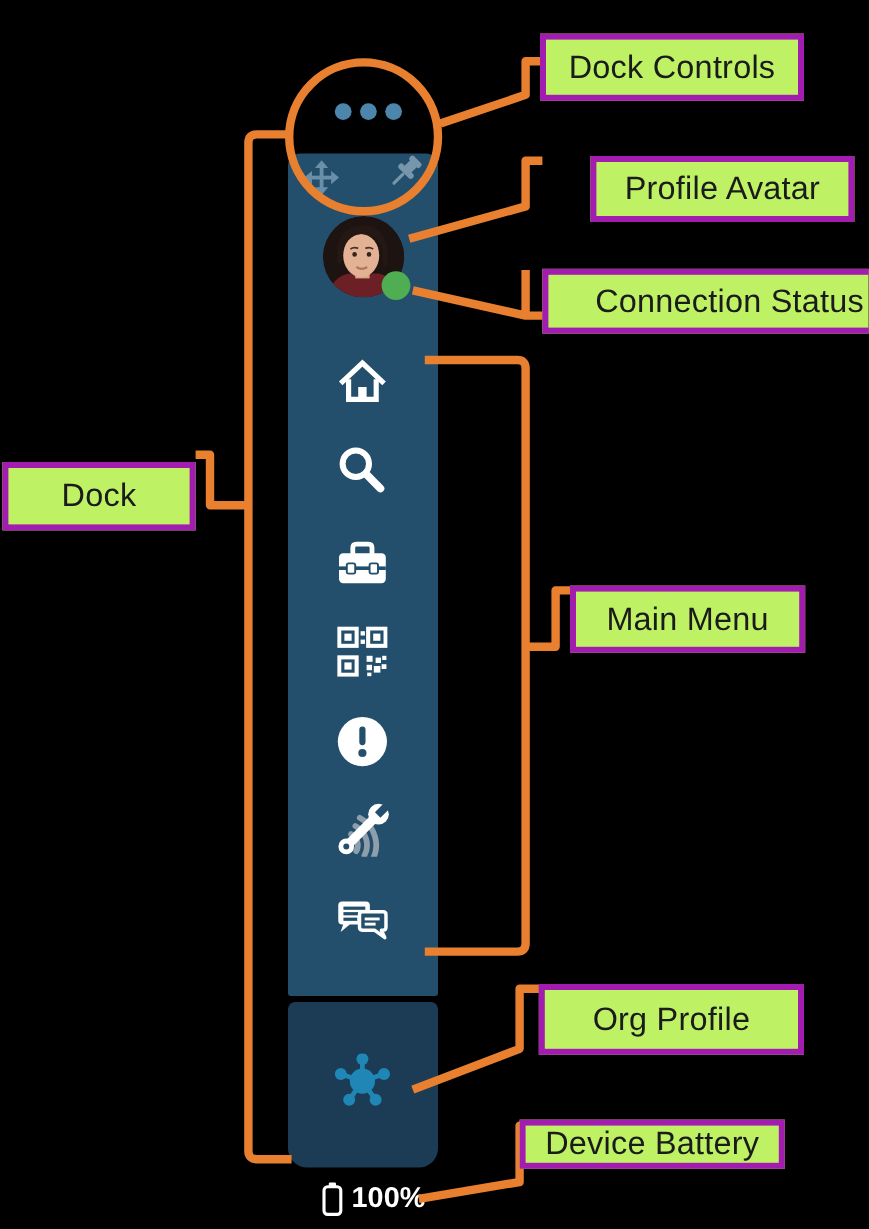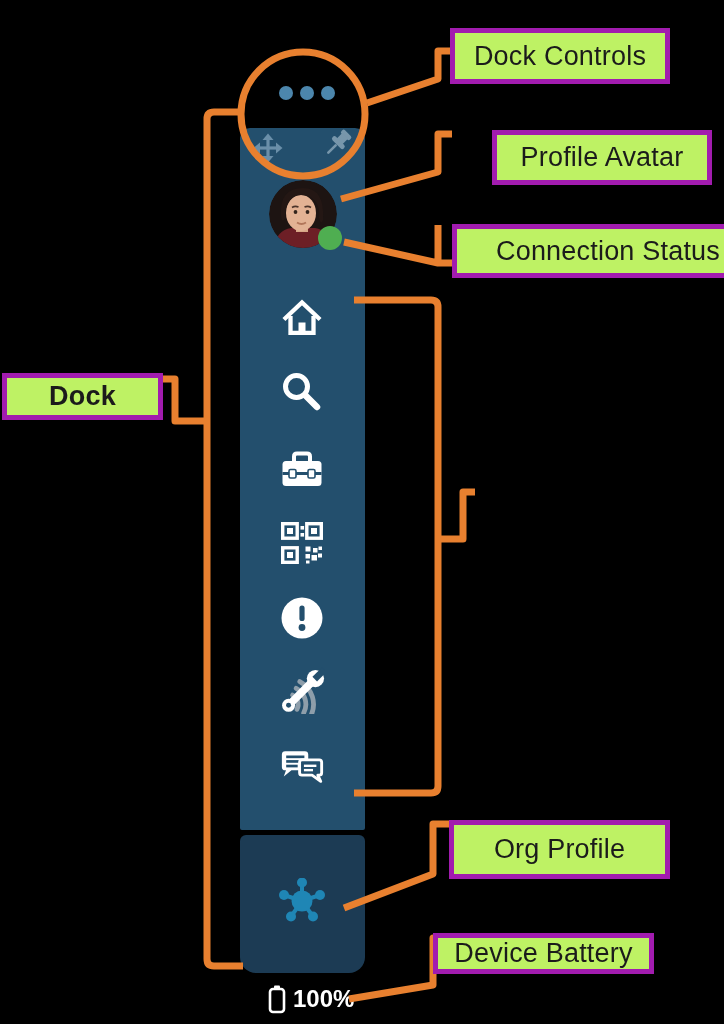--- a/index.html
+++ b/index.html
@@ -205,22 +205,25 @@
 
   <div class="abs label" style="left:450px;top:28px;width:220px;height:56px;">
     <span>Dock Controls</span>
   </div>
   <div class="abs label" style="left:450px;top:130px;width:220px;height:55px;margin-left:42px;">
     <span>Profile Avatar</span>
   </div>
   <div class="abs label" style="left:452px;top:224px;width:312px;height:54px;">
     <span>Connection Status</span>
   </div>
-  <div class="abs label" style="left:2px;top:373px;width:161px;height:47px;font-weight:bold;">
+  <div class="abs label" style="left:2px;top:385px;width:161px;height:57px;">
     <span>Dock</span>
+  </div>
+  <div class="abs label" style="left:475px;top:488px;width:196px;height:56px;">
+    <span>Main Menu</span>
   </div>
   <div class="abs label" style="left:449px;top:820px;width:221px;height:59px;">
     <span>Org Profile</span>
   </div>
   <div class="abs label" style="left:433px;top:933px;width:221px;height:41px;">
     <span>Device Battery</span>
   </div>
 
 </div>
 

